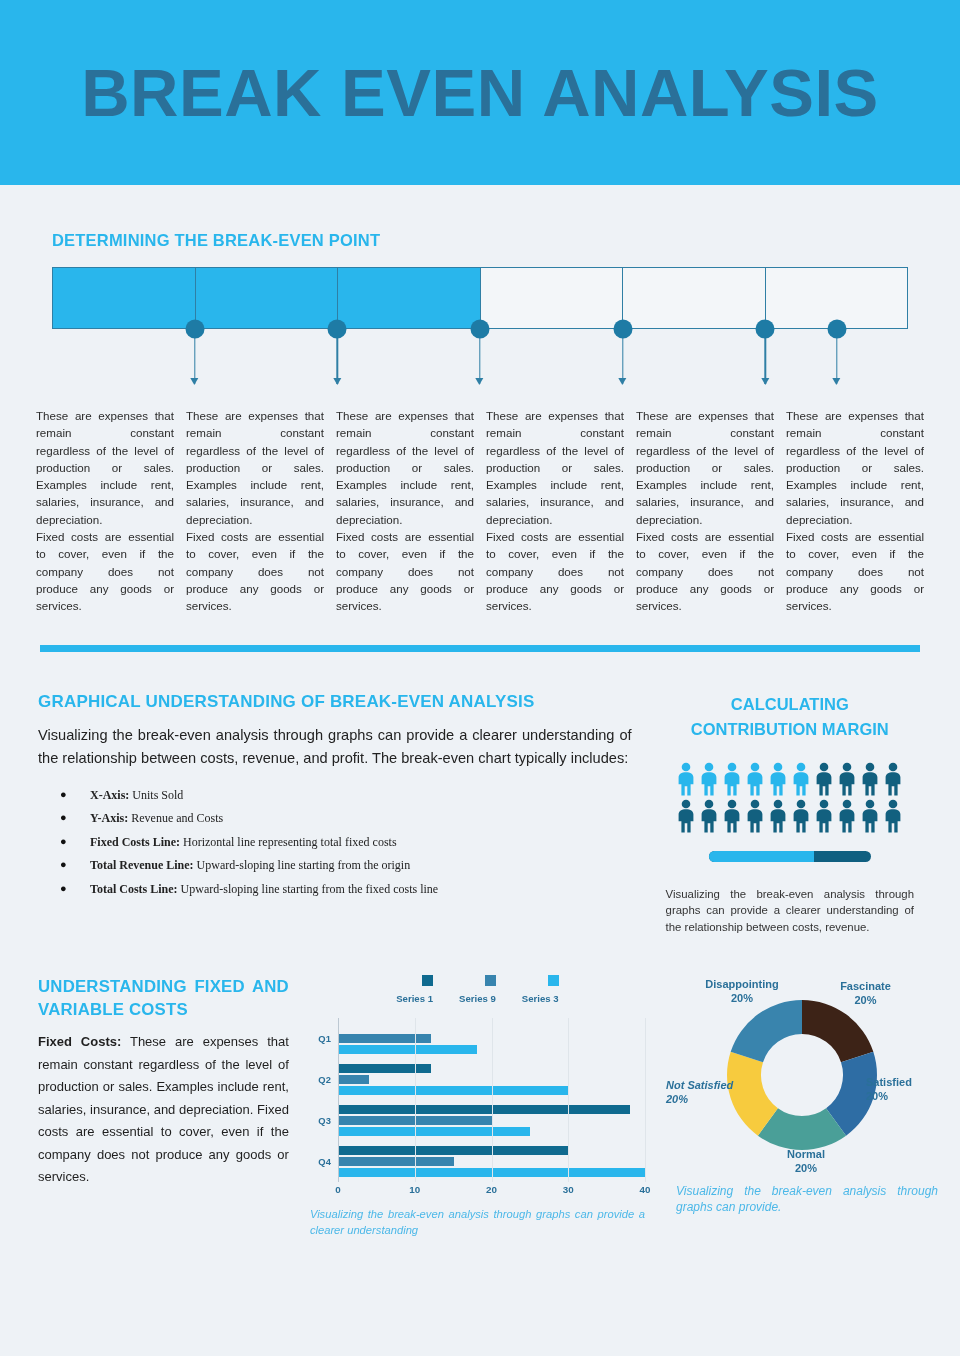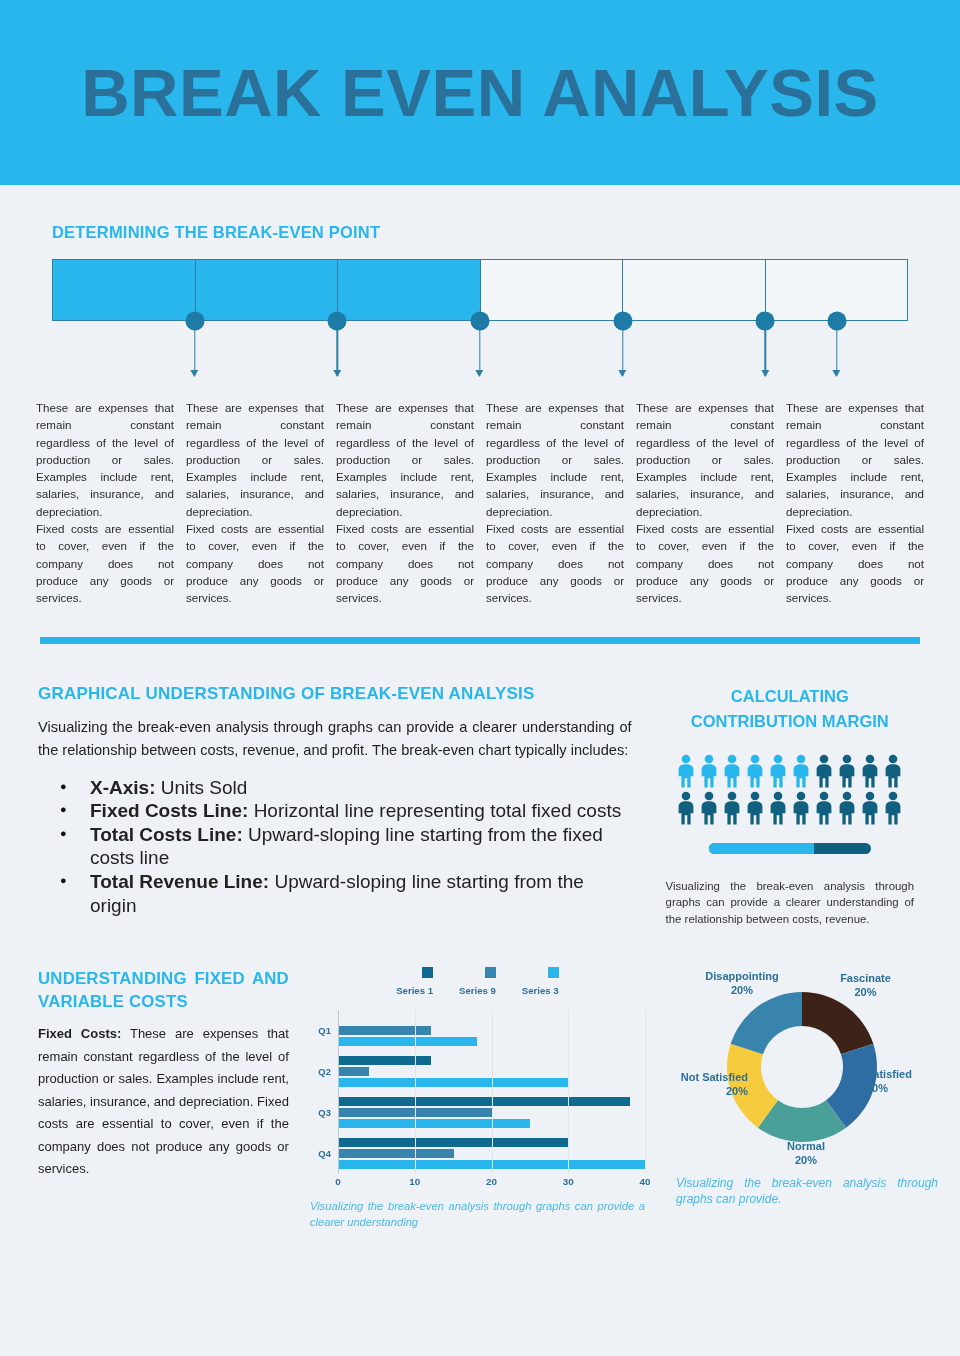--- a/index.html
+++ b/index.html
@@ -17,21 +17,21 @@
     background:#29b6ec;
     display:flex; align-items:center; justify-content:center;
   }
   .header-title {
     font-size:67px; font-weight:bold; letter-spacing:0.5px;
     color:#2a7099;
     font-family:"Liberation Sans", sans-serif;
   }
 
   
-  .section-timeline { padding:38px 52px 0 52px; }
+  .section-timeline { padding:38px 52px 0 52px;margin-top:8px; }
   .sec-title {
     color:#29b6ec; font-size:16.5px; font-weight:bold;
     letter-spacing:0.2px; margin-bottom:17px;
   }
   .timeline-wrap { position:relative; height:170px; }
   .tl-bar {
     position:relative; height:62px;
     border:1.4px solid #2f7fa5;
     display:flex;
     background:#f3f6f9;
@@ -72,22 +72,22 @@
   
   .mid { display:flex; padding:40px 40px 0 38px; gap:28px; }
   .mid-left { width:620px; }
   .mid-left .sec-title { font-size:17px; margin-bottom:12px; }
   .mid-left .para {
     font-size:14.6px; line-height:23px; color:#222;
     text-align:justify; margin-bottom:14px;
   }
   .bullets { list-style:none; padding-left:22px; }
   .bullets li {
-    font-size:19px; line-height:23.6px; color:#222;
-    position:relative; padding-left:30px;
+    font-size:12px; line-height:23.6px; color:#222;
+    position:relative; padding-left:30px;font-family:Liberation Serif, serif;
   }
   .bullets li::before {
     content:"\25CF"; position:absolute; left:0; top:-1px;
     font-size:11px; color:#111;
   }
   .bullets b { font-weight:bold; }
 
   .mid-right { width:272px; text-align:center; }
   .cm-title {
     color:#29b6ec; font-size:16.5px; font-weight:bold;
@@ -232,23 +232,24 @@
   </div>
 
 <div class="divider"></div>
 
 <div class="mid">
   <div class="mid-left">
     <div class="sec-title">GRAPHICAL UNDERSTANDING OF BREAK-EVEN ANALYSIS</div>
     <div class="para">Visualizing the break-even analysis through graphs can provide a clearer understanding of the relationship between costs, revenue, and profit. The break-even chart typically includes:</div>
     <ul class="bullets" id="bullets">
         <li><b>X-Axis:</b><span> Units Sold</span></li>
+        <li><b>Y-Axis:</b><span> Revenue and Costs</span></li>
         <li><b>Fixed Costs Line:</b><span> Horizontal line representing total fixed costs</span></li>
+        <li><b>Total Revenue Line:</b><span> Upward-sloping line starting from the origin</span></li>
         <li><b>Total Costs Line:</b><span> Upward-sloping line starting from the fixed costs line</span></li>
-        <li><b>Total Revenue Line:</b><span> Upward-sloping line starting from the origin</span></li>
       </ul>
   </div>
 
   <div class="mid-right">
     <div class="cm-title">
       <span>CALCULATING</span><br>
       <span>CONTRIBUTION MARGIN</span>
     </div>
     <div class="people" id="people">
         <div class="people-row">
@@ -465,21 +466,21 @@
           <path d="M 64.67076127786349 76.82372542187892 A 75 75 0 0 1 136 25 L 136 59 A 41 41 0 0 0 97.0066828318987 87.33030323062714 Z" fill="#3984ad"></path>
         </svg><div class="donut-label" style="left: 152px; top: 4px; width: 95px; text-align: center;">
           <div>Fascinate</div>
           <div>20%</div>
         </div><div class="donut-label" style="left: 200px; top: 100px; width: 72px; text-align: left;">
           <div>Satisfied</div>
           <div>20%</div>
         </div><div class="donut-label" style="left: 100px; top: 172px; width: 80px; text-align: center;">
           <div>Normal</div>
           <div>20%</div>
-        </div><div class="donut-label" style="left: 0px; top: 103px; width: 82px; text-align: right;">
+        </div><div class="donut-label" style="left: 0px; top: 103px; width: 82px; text-align: left; font-style: italic;">
           <div>Not Satisfied</div>
           <div>20%</div>
         </div><div class="donut-label" style="left: 22px; top: 2px; width: 108px; text-align: center;">
           <div>Disappointing</div>
           <div>20%</div>
         </div></div>
     <div class="donut-caption">Visualizing the break-even analysis through graphs can provide.</div>
   </div>
 
 </div>

